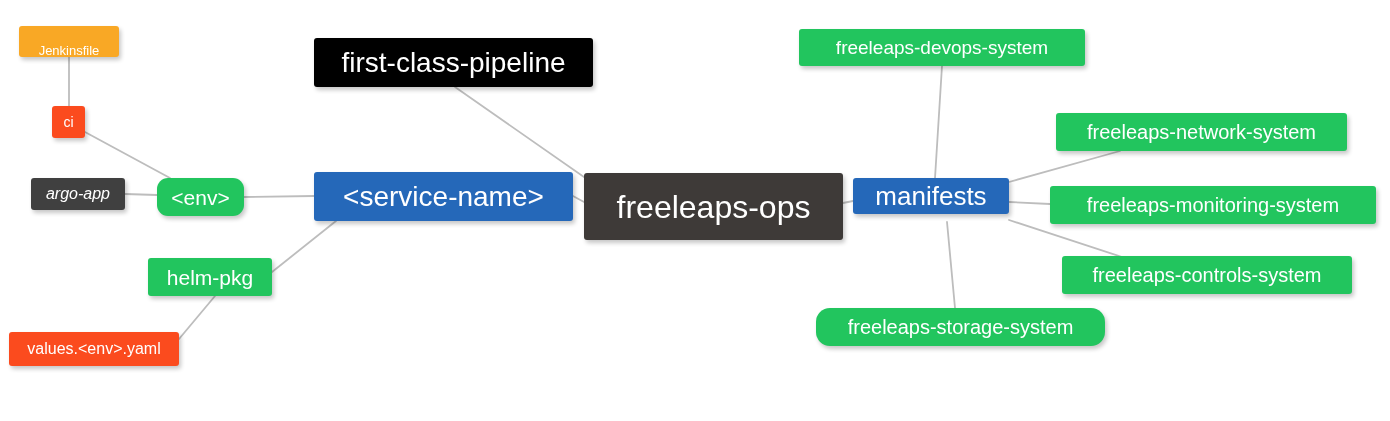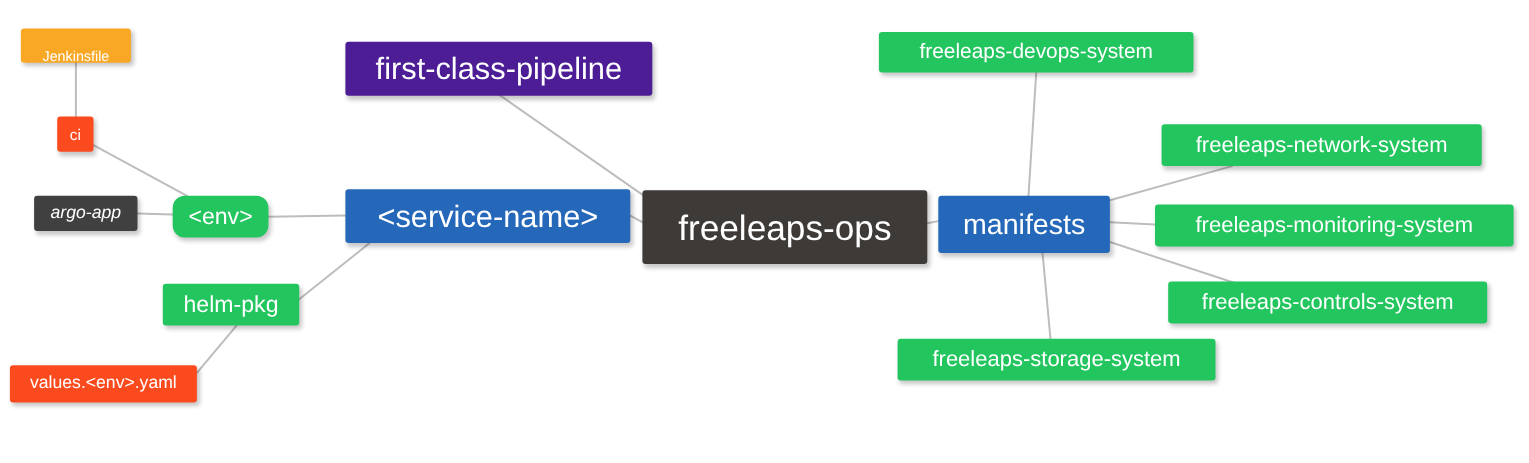--- a/index.html
+++ b/index.html
@@ -83,39 +83,39 @@
       </div>
       <div class="node" style="left: 148px; top: 258px; width: 124px; height: 38px; background: rgb(34, 197, 94); font-size: 21px;">
         <span class="node-label">helm-pkg</span>
       </div>
       <div class="node" style="left: 9px; top: 332px; width: 170px; height: 34px; background: rgb(251, 75, 30); font-size: 16px;">
         <span class="node-label">values.&lt;env&gt;.yaml</span>
       </div>
       <div class="node" style="left: 314px; top: 172px; width: 259px; height: 49px; background: rgb(37, 104, 185); font-size: 28px;">
         <span class="node-label">&lt;service-name&gt;</span>
       </div>
-      <div class="node" style="left: 314px; top: 38px; width: 279px; height: 49px; background: #4c1d95; font-size: 28px;">
+      <div class="node" style="left: 314px; top: 38px; width: 279px; height: 49px; background: #000000; font-size: 28px;">
         <span class="node-label">first-class-pipeline</span>
       </div>
       <div class="node" style="left: 584px; top: 173px; width: 259px; height: 67px; background: rgb(62, 58, 56); font-size: 32px;">
         <span class="node-label">freeleaps-ops</span>
       </div>
-      <div class="node" style="left: 853px; top: 178px; width: 156px; height: 52px; background: rgb(37, 104, 185); font-size: 26px;">
+      <div class="node" style="left: 853px; top: 178px; width: 156px; height: 36px; background: rgb(37, 104, 185); font-size: 26px;">
         <span class="node-label">manifests</span>
       </div>
       <div class="node" style="left: 799px; top: 29px; width: 286px; height: 37px; background: rgb(34, 197, 94); font-size: 19px;">
         <span class="node-label">freeleaps-devops-system</span>
       </div>
       <div class="node" style="left: 1056px; top: 113px; width: 291px; height: 38px; background: rgb(34, 197, 94); font-size: 20px;">
         <span class="node-label">freeleaps-network-system</span>
       </div>
       <div class="node" style="left: 1050px; top: 186px; width: 326px; height: 38px; background: rgb(34, 197, 94); font-size: 20px;">
         <span class="node-label">freeleaps-monitoring-system</span>
       </div>
       <div class="node" style="left: 1062px; top: 256px; width: 290px; height: 38px; background: rgb(34, 197, 94); font-size: 20px;">
         <span class="node-label">freeleaps-controls-system</span>
       </div>
-      <div class="node" style="left: 816px; top: 308px; width: 289px; height: 38px; background: rgb(34, 197, 94); font-size: 20px;">
+      <div class="node" style="left: 816px; top: 308px; width: 289px; height: 38px; background: rgb(34, 197, 94); font-size: 20px; border-radius: 14px;">
         <span class="node-label">freeleaps-storage-system</span>
       </div>
     </div>
 
 </div>
 
 </body></html>

